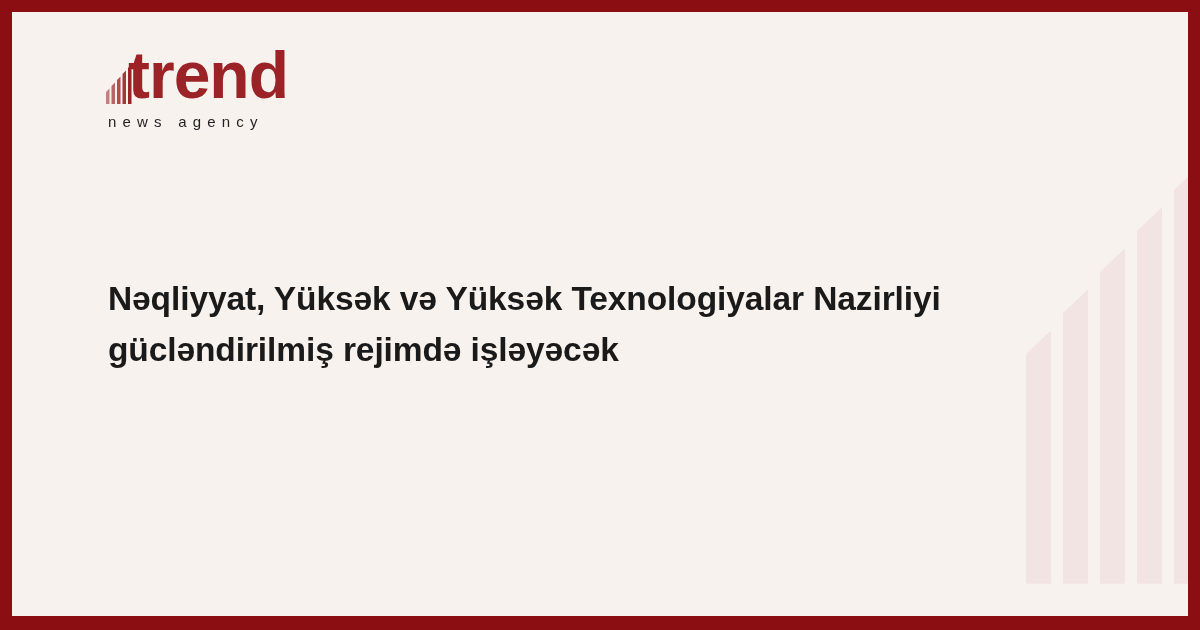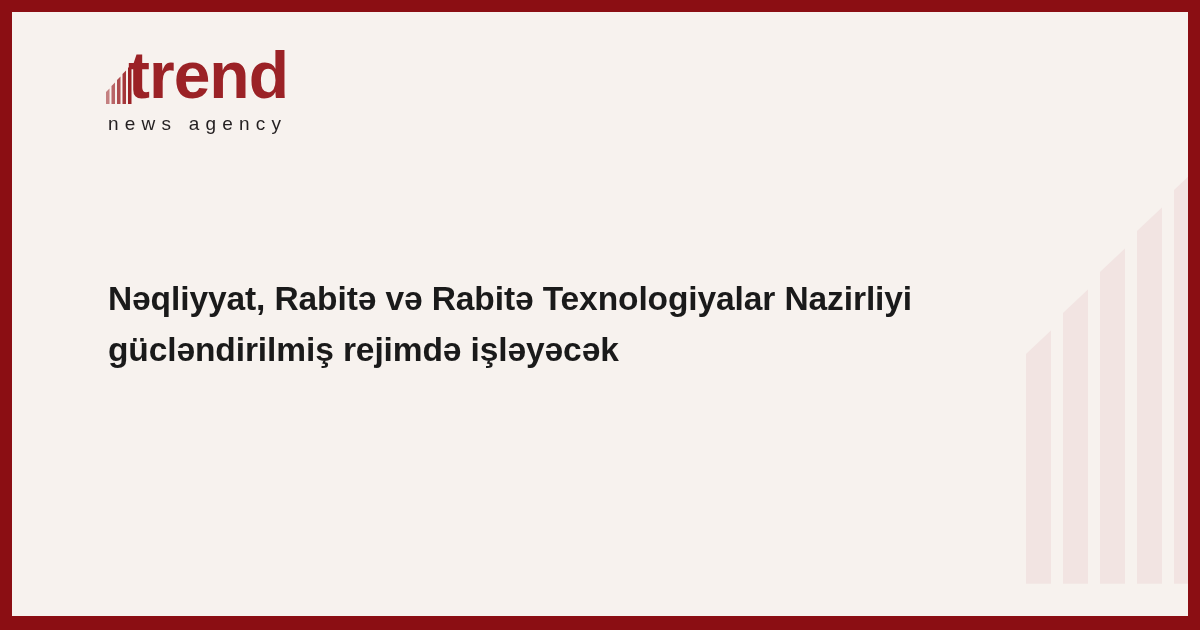--- a/index.html
+++ b/index.html
@@ -62,21 +62,21 @@
     font-weight: 700;
     letter-spacing: -1px;
     color: #9B2226;
     line-height: 1;
   }
   .logo-tag {
     position: absolute;
     left: 10px;
     top: 66px;
     font-family: "Liberation Sans", sans-serif;
-    font-size: 19px;
+    font-size: 15px;
     font-weight: 400;
     letter-spacing: 6.2px;
     color: #231F20;
     line-height: 1;
   }
 
   
   #headline {
     position: absolute;
     left: 96px;
@@ -118,16 +118,16 @@
             <polygon points="19,32 22.5,28.5 22.5,56 19,56" opacity="0.8"></polygon>
             <polygon points="24.5,26 28,22.5 28,56 24.5,56" opacity="0.9"></polygon>
             <polygon points="30,20 33.5,16.5 33.5,56 30,56" opacity="1"></polygon>
           </g>
         </svg>
       </div>
       <div class="logo-word">trend</div>
       <div class="logo-tag">news agency</div>
     </div>
 
-    <h1 id="headline">Nəqliyyat, Rabitə və Rabitə Texnologiyalar Nazirliyi gücləndirilmiş rejimdə işləyəcək</h1>
+    <h1 id="headline">Nəqliyyat, Yüksək və Yüksək Texnologiyalar Nazirliyi gücləndirilmiş rejimdə işləyəcək</h1>
 
   </div>
 </div>
 
 </body></html>

